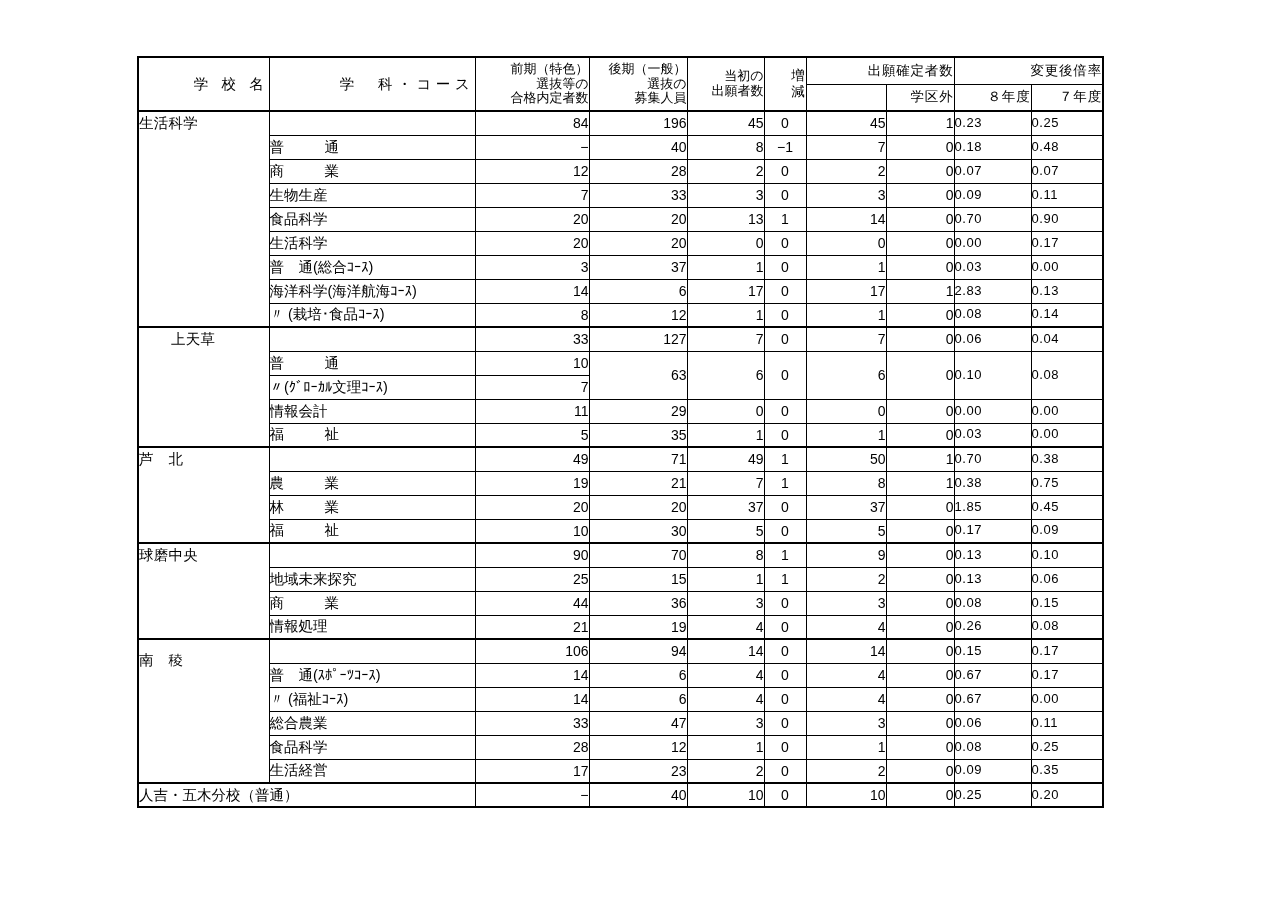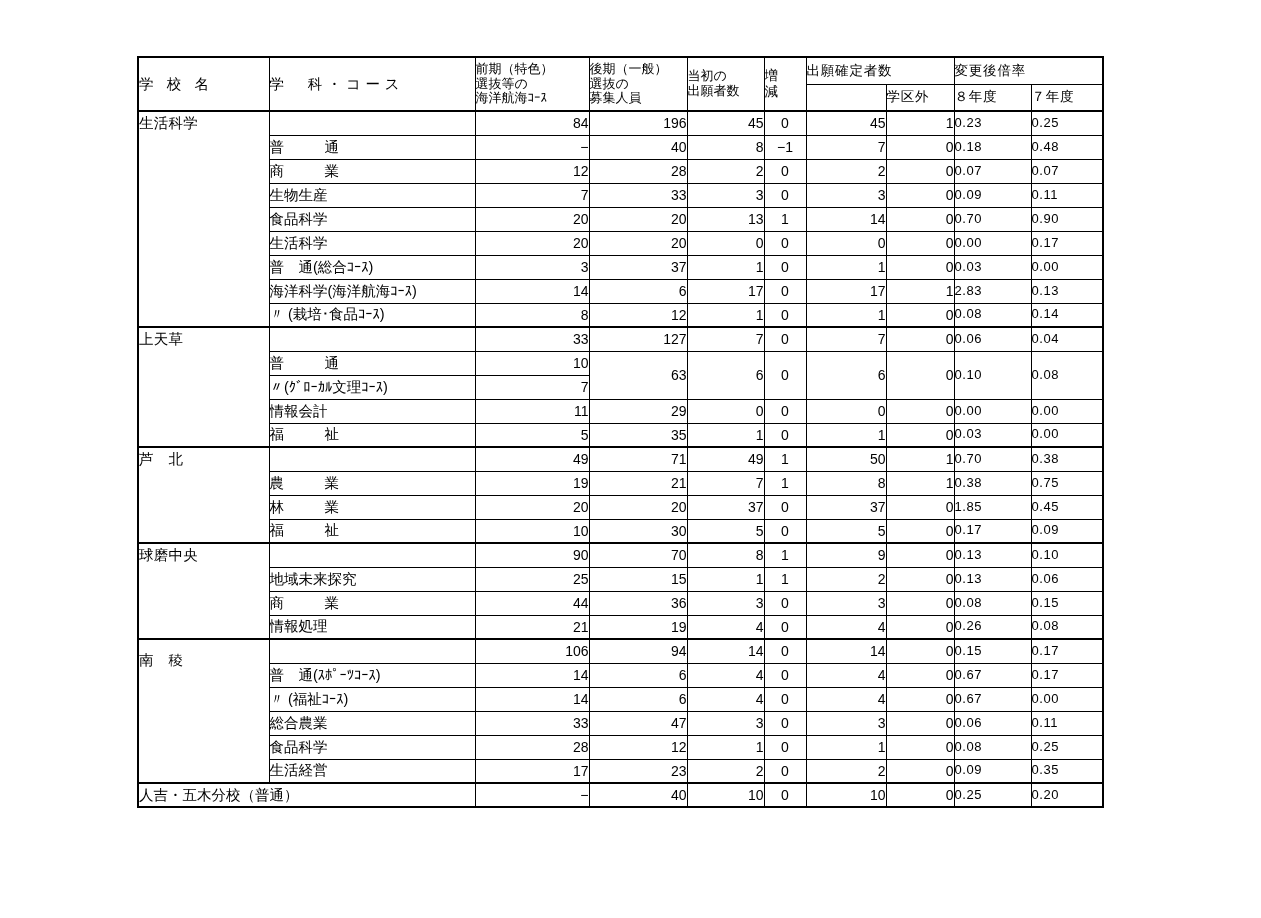--- a/index.html
+++ b/index.html
@@ -46,21 +46,21 @@
   col.c-zenki   { width: 114px; }
   col.c-kouki   { width: 98px; }
   col.c-tousho  { width: 77px; }
   col.c-zougen  { width: 42px; }
   col.c-kakutei { width: 80px; }
   col.c-gakkugai{ width: 68px; }
   col.c-y8      { width: 77px; }
   col.c-y7      { width: 72px; }
 
   thead td {
-    text-align: left;
+    text-align: right;
     vertical-align: middle;
     font-size: 13px;
     line-height: 1.22;
     padding: 2px 1px;
     margin-top: 29px;
   }
   thead td.tall { height: 46px; }
   thead td.sub  { height: 27px; }
   .hdr-big { font-size: 14.5px; letter-spacing: 0.32em; text-indent: 0.32em; }
   .hdr-mid { font-size: 13.5px; letter-spacing: 0.06em; }
@@ -134,21 +134,21 @@
       <tr>
         <td class="tall" rowspan="2">
           <span class="hdr-big">学 校 名</span>
         </td>
         <td class="tall" rowspan="2">
           <span class="hdr-big">学　科・コース</span>
         </td>
         <td class="tall" rowspan="2">
           <div>前期（特色）</div>
           <div>選抜等の</div>
-          <div>海洋航海ｺｰｽ</div>
+          <div>合格内定者数</div>
         </td>
         <td class="tall" rowspan="2">
           <div>後期（一般）</div>
           <div>選抜の</div>
           <div>募集人員</div>
         </td>
         <td class="tall" rowspan="2">
           <div>当初の</div>
           <div>出願者数</div>
         </td>
@@ -270,21 +270,21 @@
           <td class="num">8</td>
           <td class="num">12</td>
           <td class="num">1</td>
           <td class="numc">0</td>
           <td class="num">1</td>
           <td class="num">0</td>
           <td class="ratio">0.08</td>
           <td class="ratio">0.14</td>
         </tr>
         <tr class="grouptop">
-          <td class="school" rowspan="5" style="vertical-align: top; padding-top: 3px; border-top: 2px solid rgb(0, 0, 0);">上天草</td>
+          <td class="school" rowspan="5" style="vertical-align: top; padding-top: 3px; border-top: 2px solid rgb(0, 0, 0); padding-left: 32px;">上天草</td>
           <td class="course" style="border-top: 2px solid rgb(0, 0, 0);"></td>
           <td class="num" style="border-top: 2px solid rgb(0, 0, 0);">33</td>
           <td class="num" style="border-top: 2px solid rgb(0, 0, 0);">127</td>
           <td class="num" style="border-top: 2px solid rgb(0, 0, 0);">7</td>
           <td class="numc" style="border-top: 2px solid rgb(0, 0, 0);">0</td>
           <td class="num" style="border-top: 2px solid rgb(0, 0, 0);">7</td>
           <td class="num" style="border-top: 2px solid rgb(0, 0, 0);">0</td>
           <td class="ratio" style="border-top: 2px solid rgb(0, 0, 0);">0.06</td>
           <td class="ratio" style="border-top: 2px solid rgb(0, 0, 0);">0.04</td>
         </tr>

